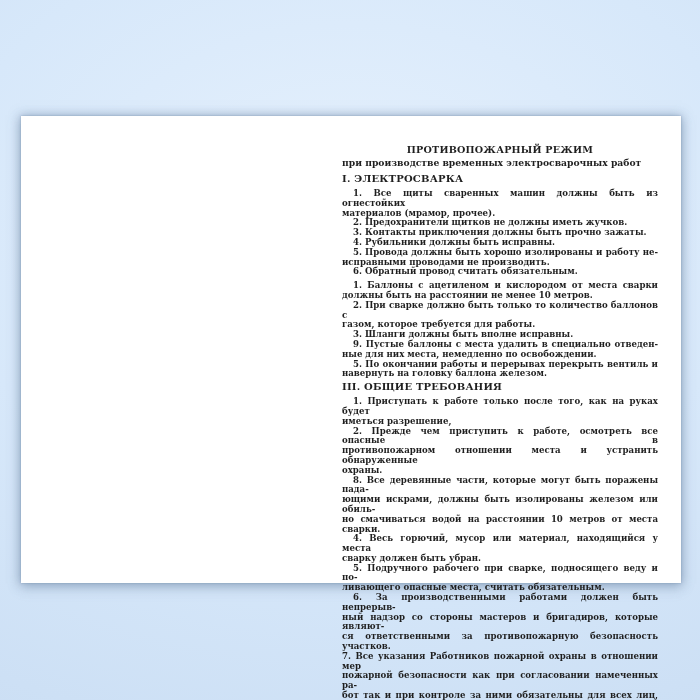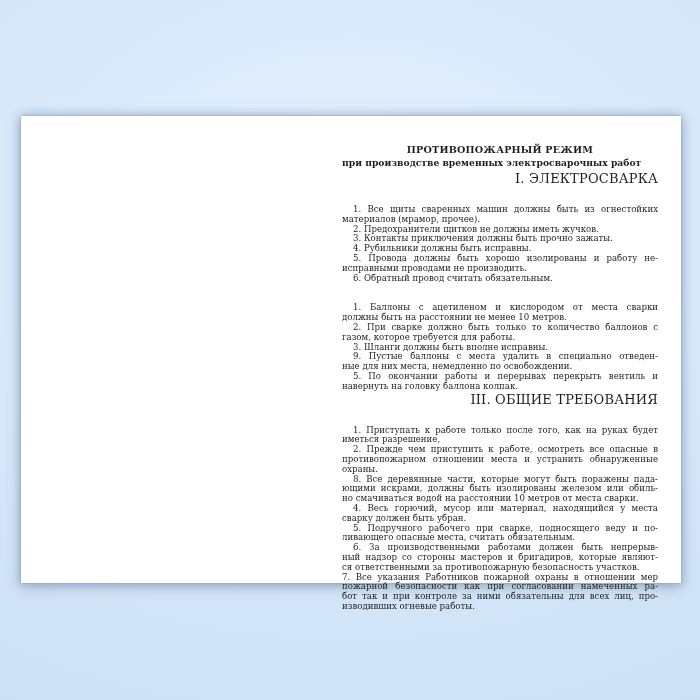--- a/index.html
+++ b/index.html
@@ -49,32 +49,33 @@
     text-align: center;
     letter-spacing: 0.2px;
   }
   .subtitle {
     font-size: 9.2px;
     line-height: 13px;
     font-weight: bold;
     text-align: left;
   }
   .sec-heading {
-    font-size: 13px;
+    font-size: 10px;
     line-height: 13px;
-    font-weight: normal;
-    text-align: right;
+    font-weight: bold;
+    text-align: left;
     margin-top: 1px;
     letter-spacing: 0.2px;
   }
   .sec-heading.first-heading {
     margin-top: 3px;
   }
   .sec-lines {
-    margin-top: 20px;
+    margin-top: 4px;
+    font-weight: bold;
   }
   .ln {
     font-size: 8.6px;
     line-height: 9.8px;
     text-align: justify;
     text-align-last: justify;
     text-justify: inter-word;
   }
   .ln.last {
     text-align-last: left;
@@ -105,21 +106,21 @@
           </div>
           <div class="sec-lines">
             <div class="ln first">1. Баллоны с ацетиленом и кислородом от места сварки</div>
             <div class="ln last">должны быть на расстоянии не менее 10 метров.</div>
             <div class="ln first">2. При сварке должно быть только то количество баллонов с</div>
             <div class="ln last">газом, которое требуется для работы.</div>
             <div class="ln last first">3. Шланги должны быть вполне исправны.</div>
             <div class="ln first">9. Пустые баллоны с места удалить в специально отведен-</div>
             <div class="ln last">ные для них места, немедленно по освобождении.</div>
             <div class="ln first">5. По окончании работы и перерывах перекрыть вентиль и</div>
-            <div class="ln last">навернуть на головку баллона колпак.</div>
+            <div class="ln last">навернуть на головку баллона железом.</div>
           </div>
           <div class="sec-heading">III. ОБЩИЕ ТРЕБОВАНИЯ</div>
           <div class="sec-lines">
             <div class="ln first">1. Приступать к работе только после того, как на руках будет</div>
             <div class="ln last">иметься разрешение,</div>
             <div class="ln first">2. Прежде чем приступить к работе, осмотреть все опасные в</div>
             <div class="ln">противопожарном отношении места и устранить обнаруженные</div>
             <div class="ln last">охраны.</div>
             <div class="ln first">8. Все деревянные части, которые могут быть поражены пада-</div>
             <div class="ln">ющими искрами, должны быть изолированы железом или обиль-</div>

